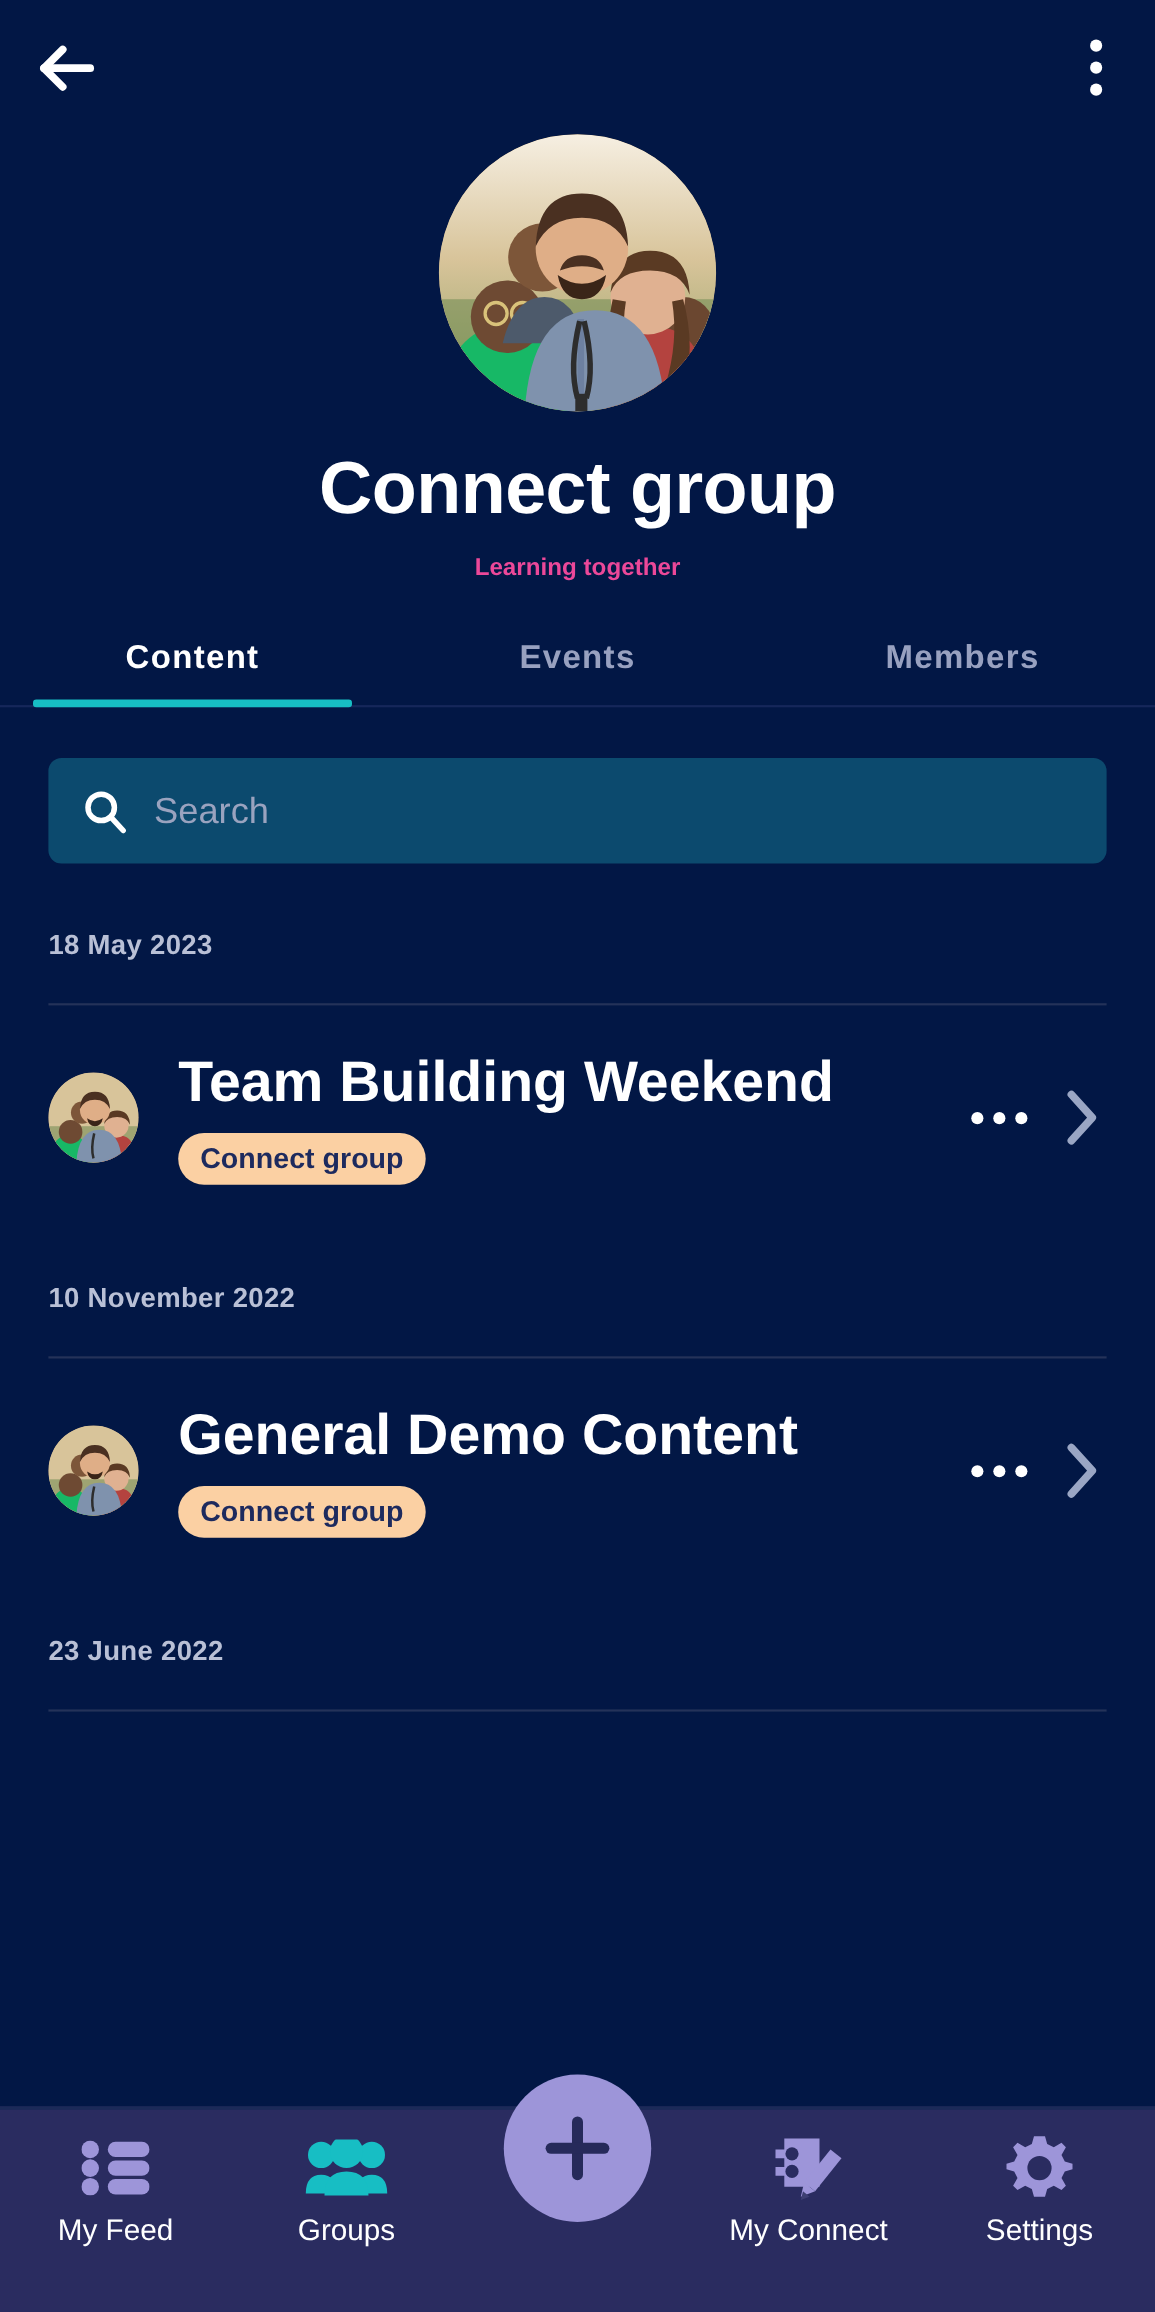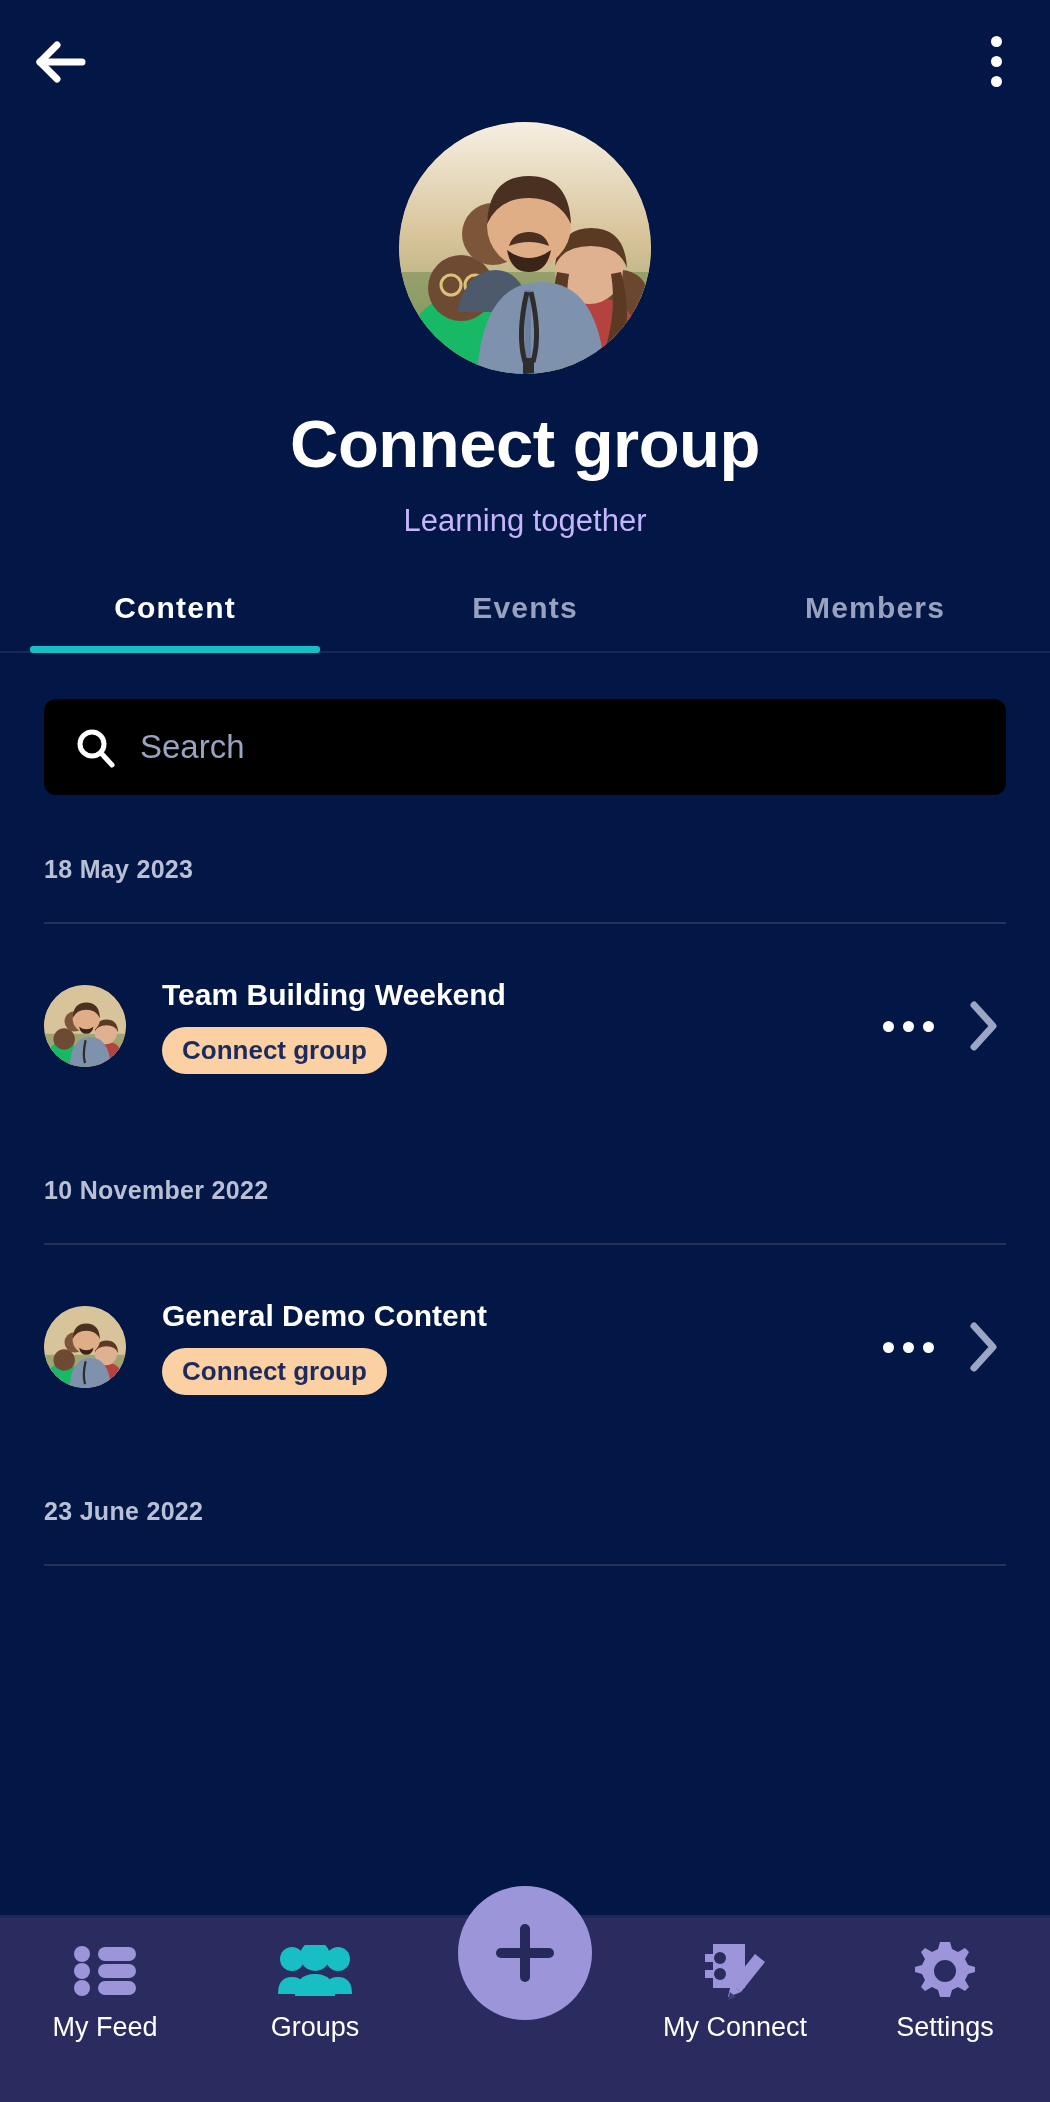--- a/index.html
+++ b/index.html
@@ -79,23 +79,23 @@
   .grp-title {
     margin-top: 36px;
     font-size: 67px;
     font-weight: bold;
     color: #ffffff;
     letter-spacing: -0.5px;
     line-height: 1;
   }
   .grp-sub {
     margin-top: 26px;
-    font-size: 31px;
-    color: #c4b5fd;
-    font-weight: normal;
+    font-size: 22px;
+    color: #ec4899;
+    font-weight: bold;
   }
 
   
   .tabs {
     margin-top: 36px;
     width: 100%;
     display: flex;
     align-items: flex-end;
     position: relative;
     border-bottom: 2px solid #16275a;
@@ -126,21 +126,21 @@
 
   
   .content {
     flex: 1 1 auto;
     padding: 0 44px;
     overflow: hidden;
   }
   .search {
     margin-top: 46px;
     height: 96px;
-    background: #000000;
+    background: #0c4a6e;
     border-radius: 12px;
     display: flex;
     align-items: center;
     padding: 0 30px;
     gap: 24px;
     cursor: text;
   }
   .search-ph {
     font-size: 33px;
     color: #9aa3bf;
@@ -174,21 +174,21 @@
     flex: 0 0 auto;
     position: relative;
     background: #c9ae86;
   }
   .row-main {
     flex: 1 1 auto;
     padding-left: 36px;
     min-width: 0;
   }
   .row-title {
-    font-size: 30px;
+    font-size: 52px;
     font-weight: bold;
     color: #ffffff;
     line-height: 1.12;
   }
   .chip {
     display: inline-block;
     margin-top: 16px;
     background: #fbd0a3;
     color: #1d2a5e;
     font-size: 26px;

